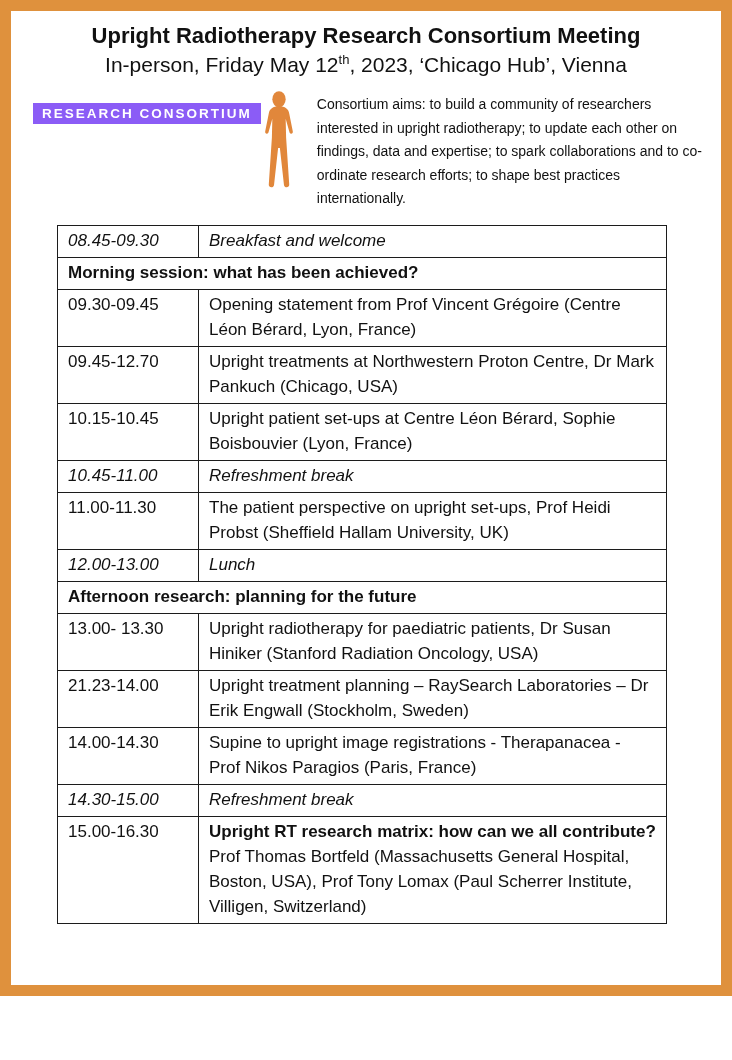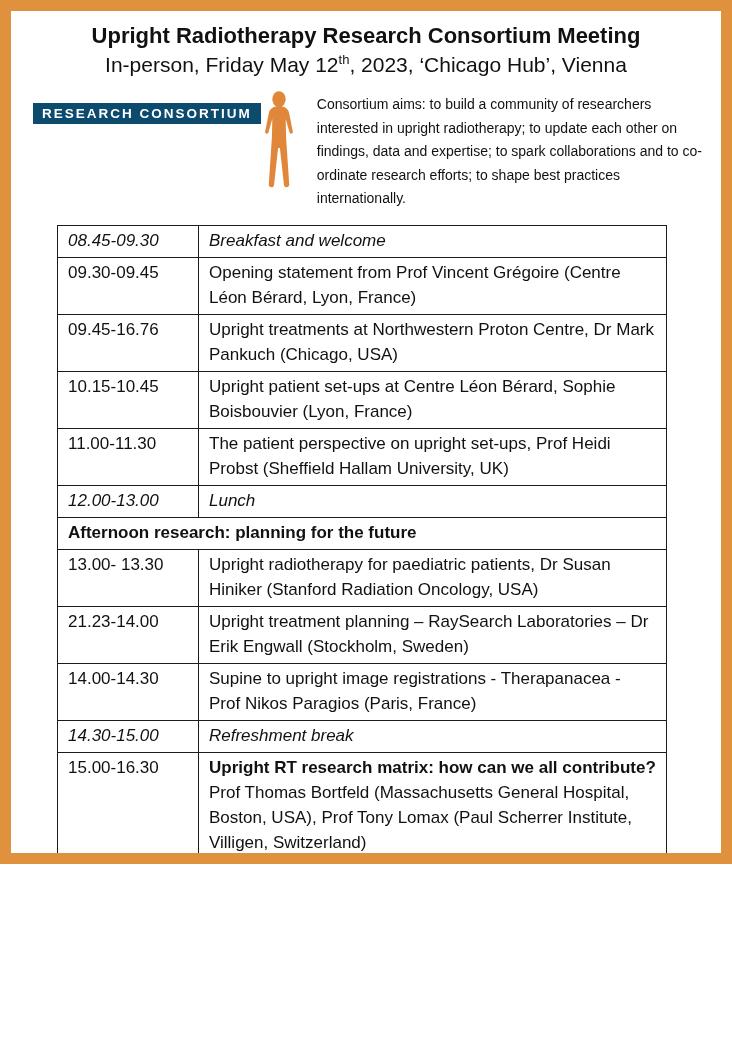--- a/index.html
+++ b/index.html
@@ -1,17 +1,17 @@
 <!DOCTYPE html>
 <html><head>
 <meta charset="utf-8">
 <style>
   html,body { margin:0; padding:0; background:#fff; }
   .page {
-    width:732px; height:864px; box-sizing:border-box;
+    width:732px; height:996px; box-sizing:border-box;
     border:11px solid #DF913D; background:#fff; overflow:hidden;
     font-family:"Liberation Sans", sans-serif; color:#111;
   }
   
   .header { text-align:center; padding-top:12px; }
   .title { font-size:22px; font-weight:bold; margin:0; color:#111; }
   .subtitle { font-size:21px; margin:3px 0 0; color:#111; }
   .subtitle sup { font-size:13px; }
 
   
@@ -23,21 +23,21 @@
   }
   .upright-word {
     font-size:35px; font-weight:bold; color:#E1873B;
     letter-spacing:-1px; line-height:36px;
   }
   .upright-tagline {
     font-size:12.5px; font-weight:bold; color:#E1873B;
     text-align:center; margin-top:-2px;
   }
   .consortium-banner {
-    background:#0c4a6e; color:#fff; font-weight:bold; font-size:13.5px;
+    background:#8b5cf6; color:#fff; font-weight:bold; font-size:13.5px;
     letter-spacing:2px; padding:3px 9px 3px 9px; display:inline-block; margin-top:4px;
   }
   .person { flex:0 0 auto; margin-left:-6px; margin-top:0; }
   .aims {
     flex:1 1 auto; margin:2px 0 0 14px; font-size:14px; line-height:23.5px; color:#111;
   }
 
   
   table.schedule {
     border-collapse:collapse; margin:14px 0 0 46px; width:610px;
@@ -72,30 +72,37 @@
     <p class="aims">Consortium aims: to build a community of researchers interested in upright radiotherapy; to update each other on findings, data and expertise; to spark collaborations and to co-ordinate research efforts; to shape best practices internationally.</p>
   </div>
 
   <table class="schedule">
     <tbody>
         <tr>
           <td class="time-cell it">08.45-09.30</td>
           <td class="desc-cell it">Breakfast and welcome</td>
         </tr>
         <tr>
+          <td colspan="2" class="section-cell">Morning session: what has been achieved?</td>
+        </tr>
+        <tr>
           <td class="time-cell">09.30-09.45</td>
           <td class="desc-cell">Opening statement from Prof Vincent Grégoire (Centre Léon Bérard, Lyon, France)</td>
         </tr>
         <tr>
-          <td class="time-cell">09.45-16.76</td>
+          <td class="time-cell">09.45-12.70</td>
           <td class="desc-cell">Upright treatments at Northwestern Proton Centre, Dr Mark Pankuch (Chicago, USA)</td>
         </tr>
         <tr>
           <td class="time-cell">10.15-10.45</td>
           <td class="desc-cell">Upright patient set-ups at Centre Léon Bérard, Sophie Boisbouvier (Lyon, France)</td>
+        </tr>
+        <tr>
+          <td class="time-cell it">10.45-11.00</td>
+          <td class="desc-cell it">Refreshment break</td>
         </tr>
         <tr>
           <td class="time-cell">11.00-11.30</td>
           <td class="desc-cell">The patient perspective on upright set-ups, Prof Heidi Probst (Sheffield Hallam University, UK)</td>
         </tr>
         <tr>
           <td class="time-cell it">12.00-13.00</td>
           <td class="desc-cell it">Lunch</td>
         </tr>
         <tr>

